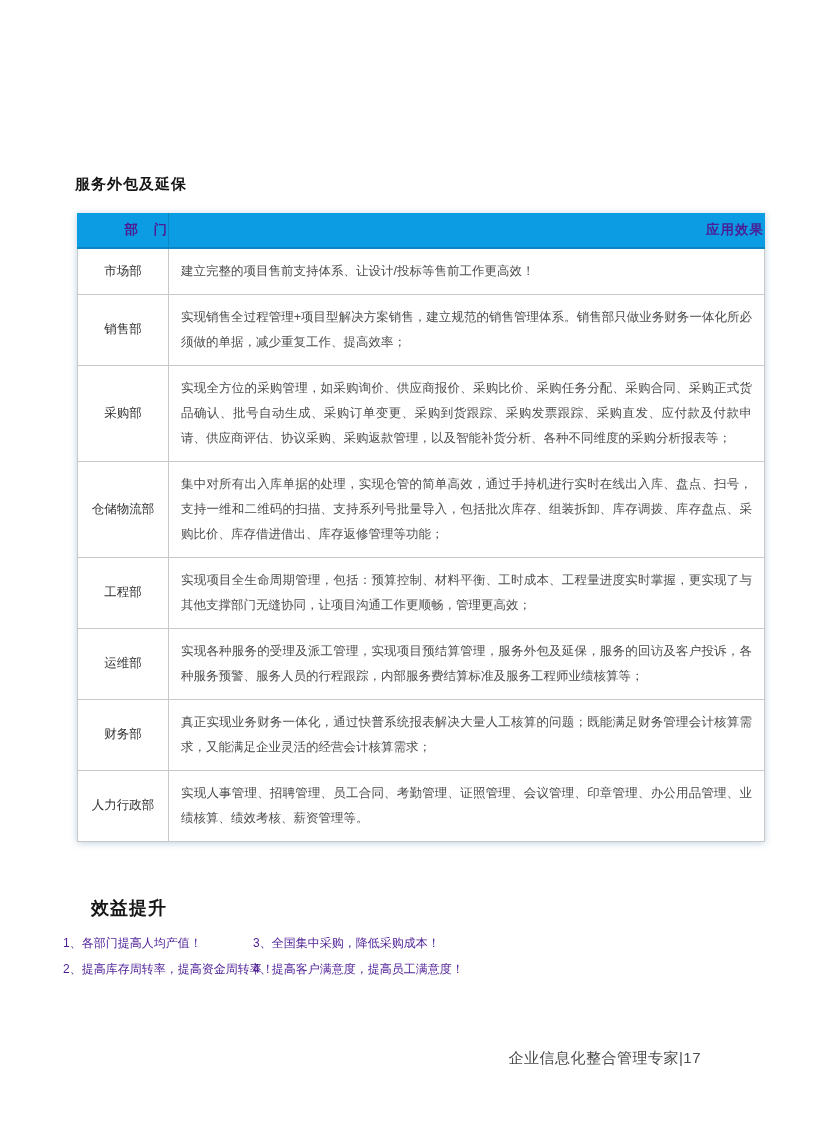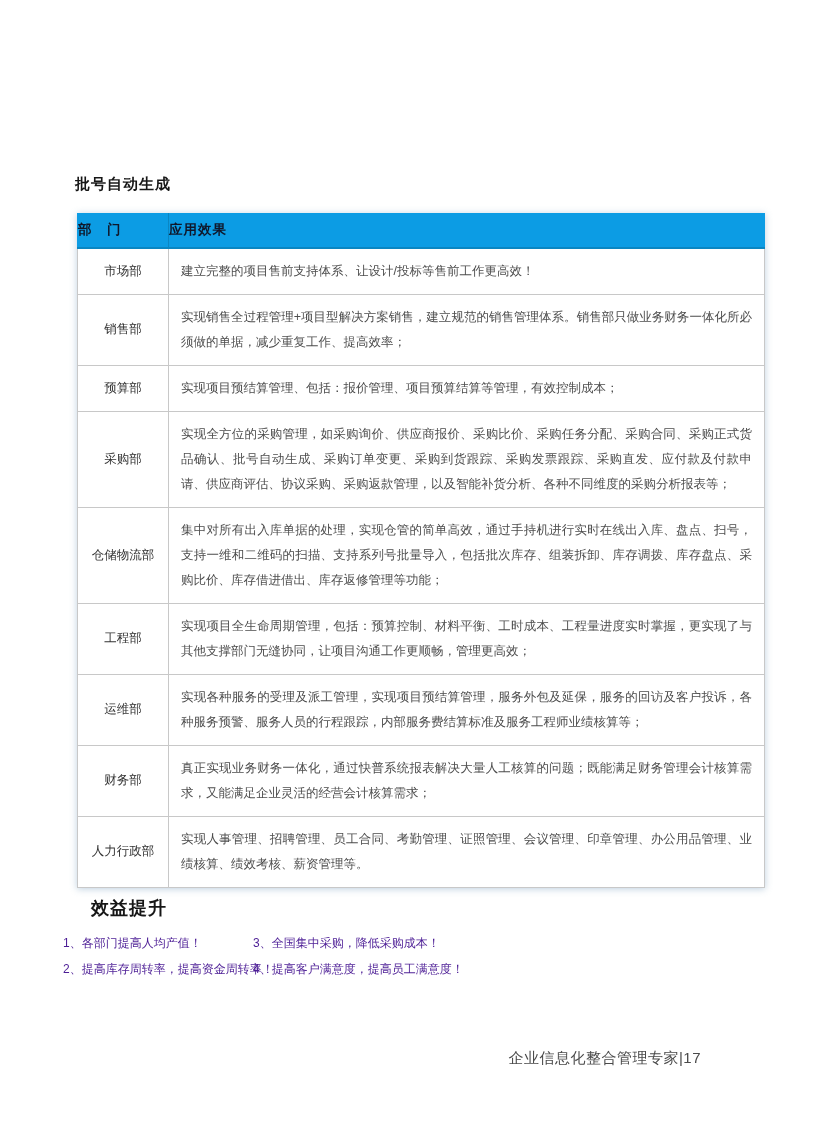--- a/index.html
+++ b/index.html
@@ -21,27 +21,27 @@
     position: absolute; left: 77px; top: 213px;
     width: 688px;
     border-collapse: collapse;
     table-layout: fixed;
     box-shadow: 0 1px 7px rgba(110,150,185,0.45);
     background: #fff;
   }
   .value-table col.c-dept { width: 91px; }
   .value-table th {
     background: var(--header-bg, #0c9ce4);
-    color: #0f172a;
+    color: #4c1d95;
     font-size: 13.5px; font-weight: bold;
     height: 34px;
     letter-spacing: 1px;
     border: 1px solid var(--header-bg, #0c9ce4);
     border-bottom: 2px solid var(--header-border, #0a86c2);
-    text-align: left;
+    text-align: right;
   }
   .value-table th.th-dept { border-right: 1px solid rgba(0,0,0,0.14); }
   .value-table td {
     border: 1px solid var(--row-border, #c8c8c8);
     font-size: 12.5px;
     background: #fff;
   }
   .value-table td.dept {
     text-align: center;
     vertical-align: middle;
@@ -78,45 +78,41 @@
     position: absolute; left: 0; top: 1049px;
     width: 701px;
     text-align: right;
     font-size: 15px; color: #4a4a4a;
     letter-spacing: 0.5px;
   }
 </style>
 </head>
 <body>
 
-<h1 class="page-title">批号自动生成</h1>
+<h1 class="page-title">服务外包及延保</h1>
 
 <table class="value-table">
   <colgroup>
       <col class="c-dept">
       <col class="c-effect">
     </colgroup>
   <thead>
     <tr>
       <th class="th-dept">部　门</th>
       <th>应用效果</th>
     </tr>
   </thead>
   <tbody>
     <tr>
       <td class="dept">市场部</td>
       <td class="effect">建立完整的项目售前支持体系、让设计/投标等售前工作更高效！</td>
     </tr>
     <tr>
       <td class="dept">销售部</td>
       <td class="effect">实现销售全过程管理+项目型解决方案销售，建立规范的销售管理体系。销售部只做业务财务一体化所必须做的单据，减少重复工作、提高效率；</td>
-    </tr>
-    <tr>
-      <td class="dept">预算部</td>
-      <td class="effect">实现项目预结算管理、包括：报价管理、项目预算结算等管理，有效控制成本；</td>
     </tr>
     <tr>
       <td class="dept">采购部</td>
       <td class="effect">实现全方位的采购管理，如采购询价、供应商报价、采购比价、采购任务分配、采购合同、采购正式货品确认、批号自动生成、采购订单变更、采购到货跟踪、采购发票跟踪、采购直发、应付款及付款申请、供应商评估、协议采购、采购返款管理，以及智能补货分析、各种不同维度的采购分析报表等；</td>
     </tr>
     <tr>
       <td class="dept">仓储物流部</td>
       <td class="effect">集中对所有出入库单据的处理，实现仓管的简单高效，通过手持机进行实时在线出入库、盘点、扫号，支持一维和二维码的扫描、支持系列号批量导入，包括批次库存、组装拆卸、库存调拨、库存盘点、采购比价、库存借进借出、库存返修管理等功能；</td>
     </tr>
     <tr>

